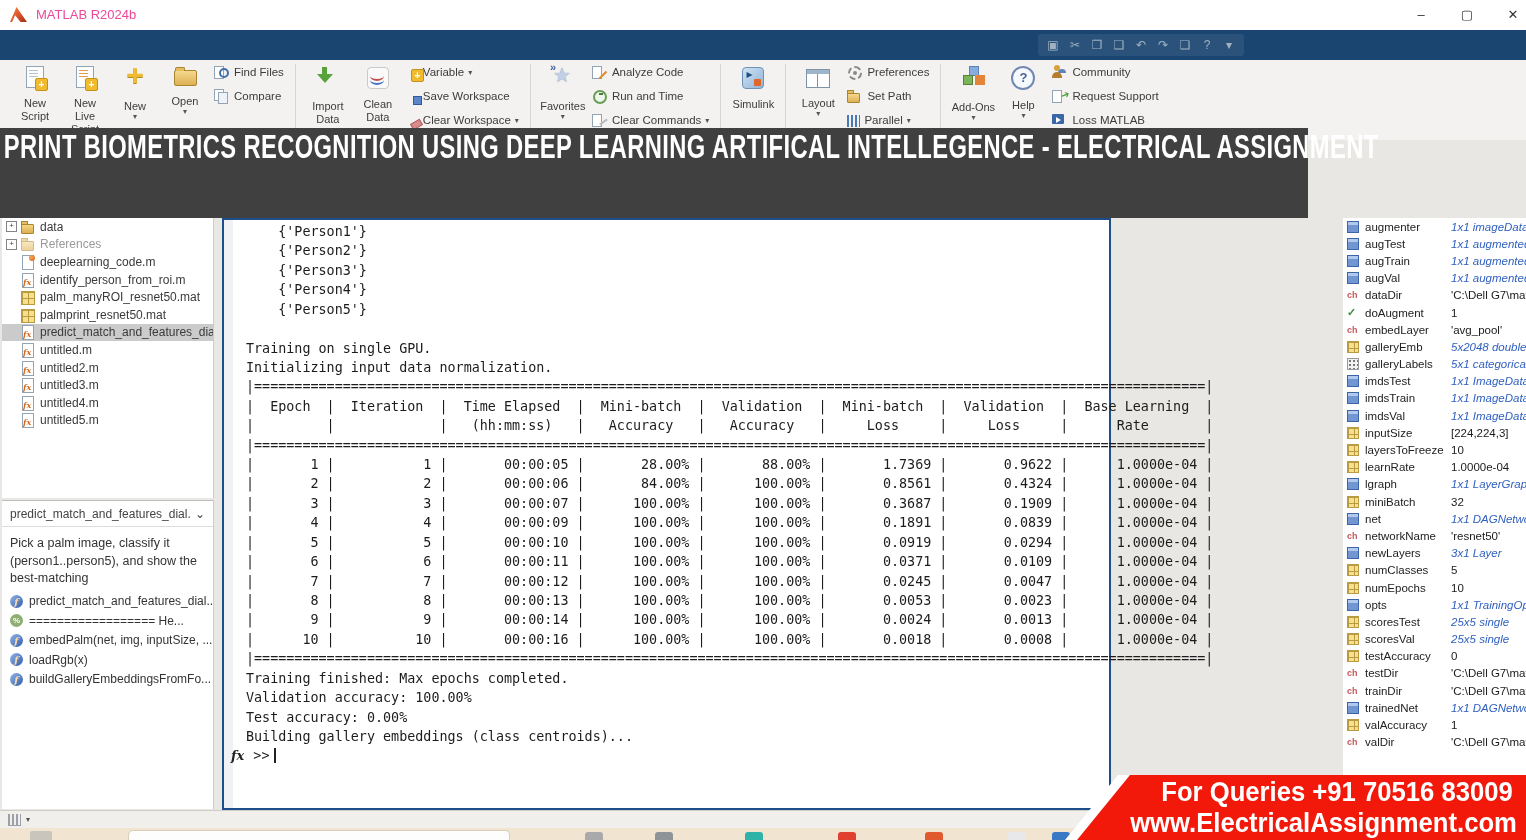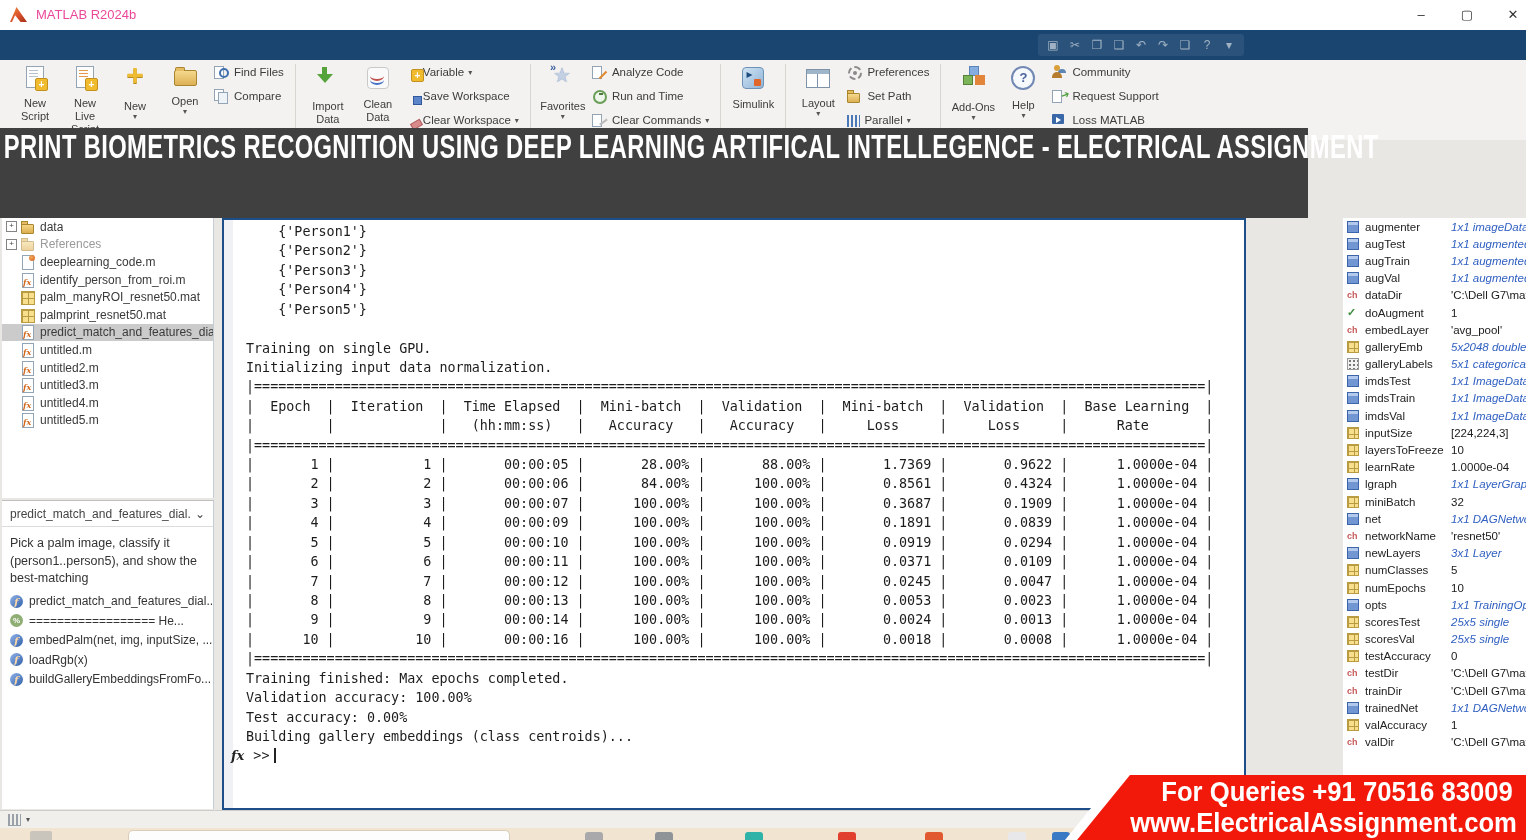--- a/index.html
+++ b/index.html
@@ -172,21 +172,21 @@
   .fni{width:13px;height:13px;border-radius:50%;flex:none;margin-right:6px;position:relative}
   .fni-fn{background:linear-gradient(135deg,#7fa3dd 20%,#2f5fa8)}
   .fni-fn:before{content:"f";position:absolute;left:0;right:0;top:0;text-align:center;
        font:italic bold 10px/13px "DejaVu Serif",serif;color:#ffd9a8}
   .fni-pct{background:#8fae74}
   .fni-pct:before{content:"%";position:absolute;left:0;right:0;top:0;text-align:center;
        font:bold 8px/13px "Liberation Sans";color:#fff}
   .fnl{white-space:nowrap;overflow:hidden}
 
   
-  #console{left:222px;top:218px;width:1024px;height:592px;background:#fff;border:2px solid #1d4e8a;box-sizing:border-box}
+  #console{left:222px;top:218px;width:889px;height:592px;background:#fff;border:2px solid #1d4e8a;box-sizing:border-box}
   #console:before{content:"";position:absolute;left:0;top:0;bottom:0;width:9px;background:#eff1f4}
   #console pre{position:absolute;left:22px;top:2px;margin:0;
        font:13.4px/19.42px "DejaVu Sans Mono",monospace;color:#1c1c1c}
   #console-prompt{position:absolute;left:7px;top:528px;display:flex;align-items:center}
   #fx-label{font:italic bold 13px "DejaVu Serif",serif;color:#222;margin-right:9px}
   #prompt-chevrons{font:13.4px "DejaVu Sans Mono",monospace;color:#1c1c1c}
   #caret{width:1.5px;height:15px;background:#222;margin-left:5px}
 
   
   #workspace{left:1343px;top:218px;width:183px;height:592px;background:#fff;overflow:hidden;box-sizing:border-box}

